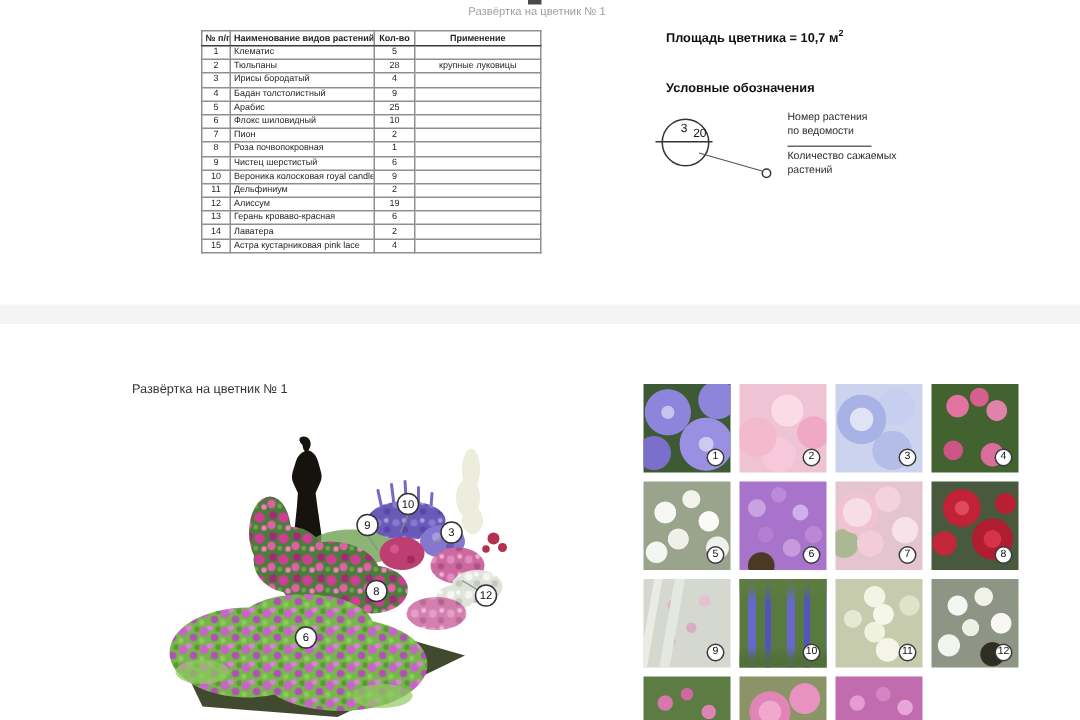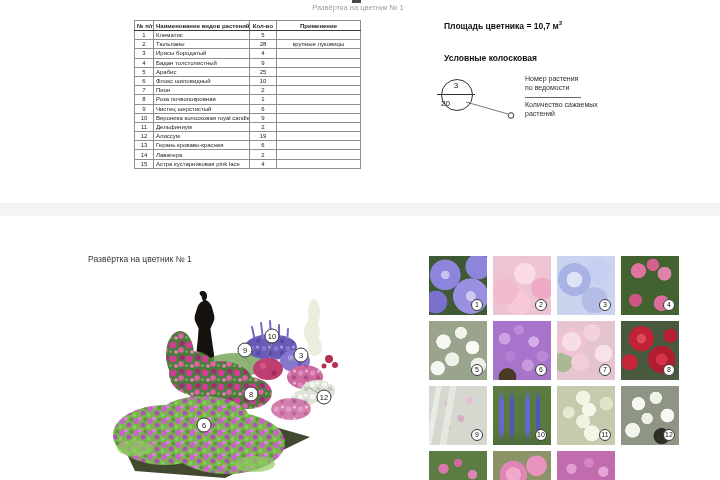--- a/index.html
+++ b/index.html
@@ -31,21 +31,21 @@
   td.c-name{text-align:left;}
 
   
   .area-line{left:444px;top:20px;font-size:8.5px;font-weight:bold;color:#111;}
   .area-line sup{font-size:6px;}
   .legend-title{left:444px;top:53px;font-size:8.5px;font-weight:bold;color:#111;}
   .legend-circle{left:441px;top:79px;width:30px;height:30px;border:1.3px solid #333;
     border-radius:50%;background:#fff;}
   .legend-num-top{left:441px;top:81px;width:30px;text-align:center;
     font-size:8px;color:#111;}
-  .legend-num-bottom{left:441px;top:99px;width:30px;text-align:left;
+  .legend-num-bottom{left:441px;top:84px;width:30px;text-align:right;
     font-size:8px;color:#111;}
   .legend-frac-bar{left:437px;top:94px;width:38px;height:1px;background:#333;}
   .legend-lbl{font-size:7px;line-height:1.3;color:#2d2d2d;}
   .legend-lbl-top{left:525px;top:74px;}
   .legend-divider{left:525px;top:97px;width:56px;height:1px;background:#666;}
   .legend-lbl-bottom{left:525px;top:100px;}
 
   
   .band{left:0;top:203px;width:720px;height:13px;background:#f4f4f4;}
 
@@ -282,21 +282,21 @@
           <td class="c-idx">15</td>
           <td class="c-name">Астра кустарниковая pink lace</td>
           <td class="c-qty">4</td>
           <td class="c-use"></td>
         </tr>
     </tbody>
   </table>
 </div>
 
 <div class="abs area-line"><span>Площадь цветника = 10,7 м</span><sup>2</sup></div>
-<div class="abs legend-title">Условные колосковая</div>
+<div class="abs legend-title">Условные обозначения</div>
 
 <div class="abs legend-circle"></div>
 <div class="abs legend-num-top">3</div>
 <div class="abs legend-frac-bar"></div>
 <div class="abs legend-num-bottom">20</div>
 
 <svg class="abs" style="left:458px;top:98px;" width="62" height="24">
   <line x1="8" y1="4" x2="50" y2="16" stroke="#555" stroke-width="0.8"></line>
   <circle cx="53" cy="17.5" r="2.8" fill="#fff" stroke="#333" stroke-width="1"></circle>
 </svg>

